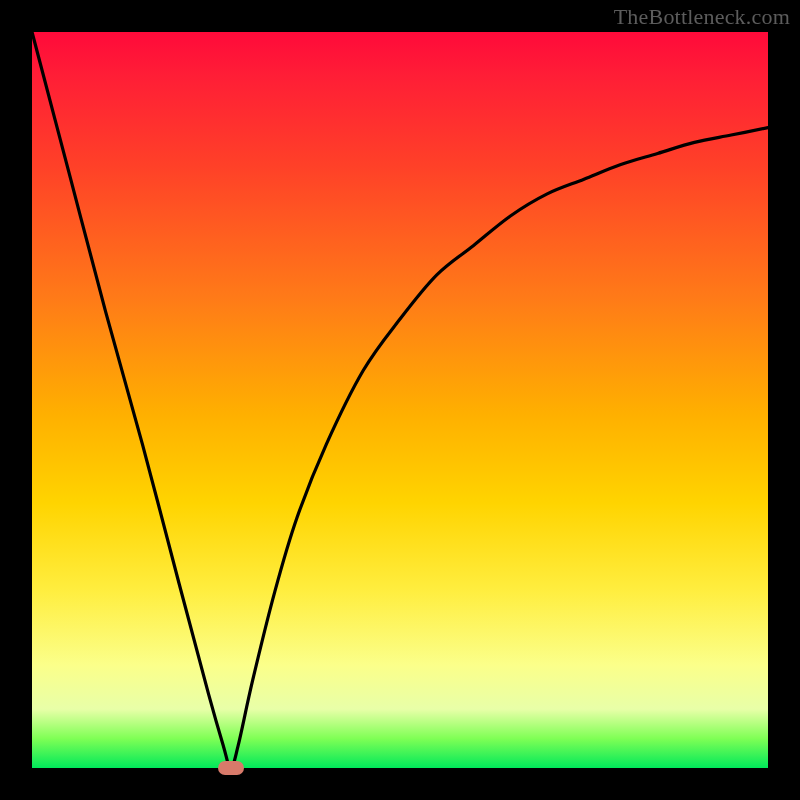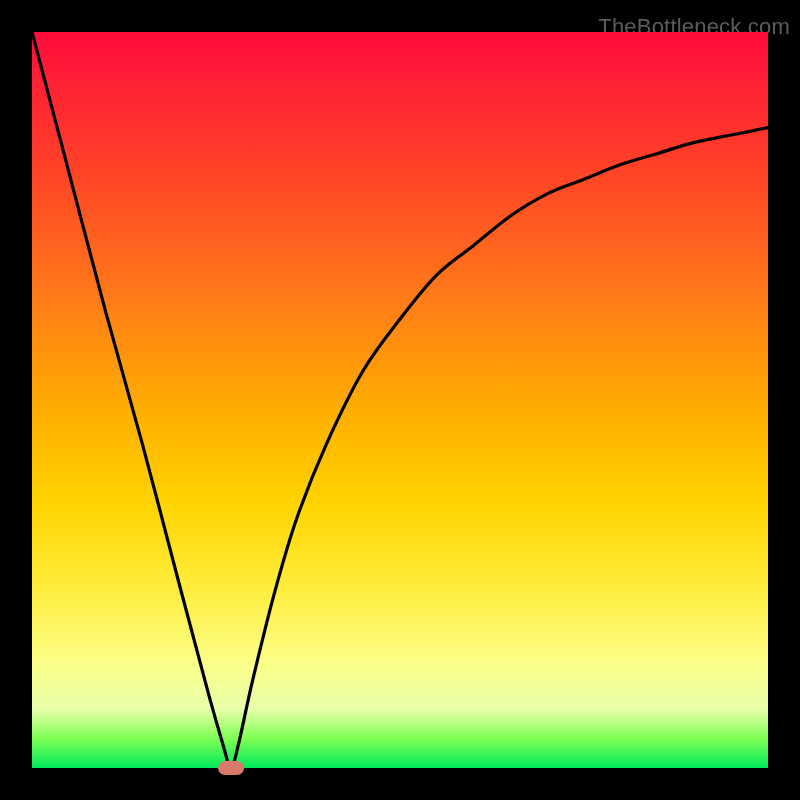--- a/index.html
+++ b/index.html
@@ -34,26 +34,27 @@
       #ffd400 64%,
       #ffee40 76%,
       #fbff8a 86%,
       #e8ffa8 92%,
       #7fff55 96%,
       #00e85a 100%
     );
   }
   .watermark {
     position: absolute;
-    top: 14px;
+    top: 4px;
     right: 10px;
     color: #5c5c5c;
     font-size: 22px;
     letter-spacing: 0.2px;
     user-select: none;
+    font-family: Liberation Serif, serif;
   }
   svg.curve {
     position: absolute;
     left: 0;
     top: 0;
     width: 736px;
     height: 736px;
     overflow: visible;
   }
   .marker {

